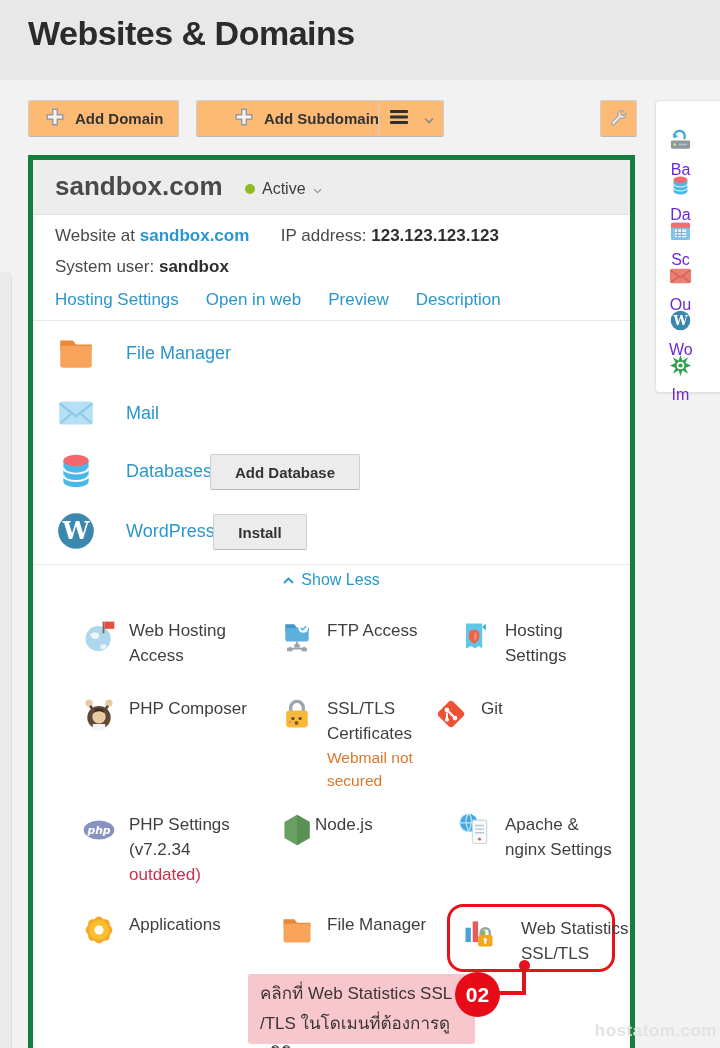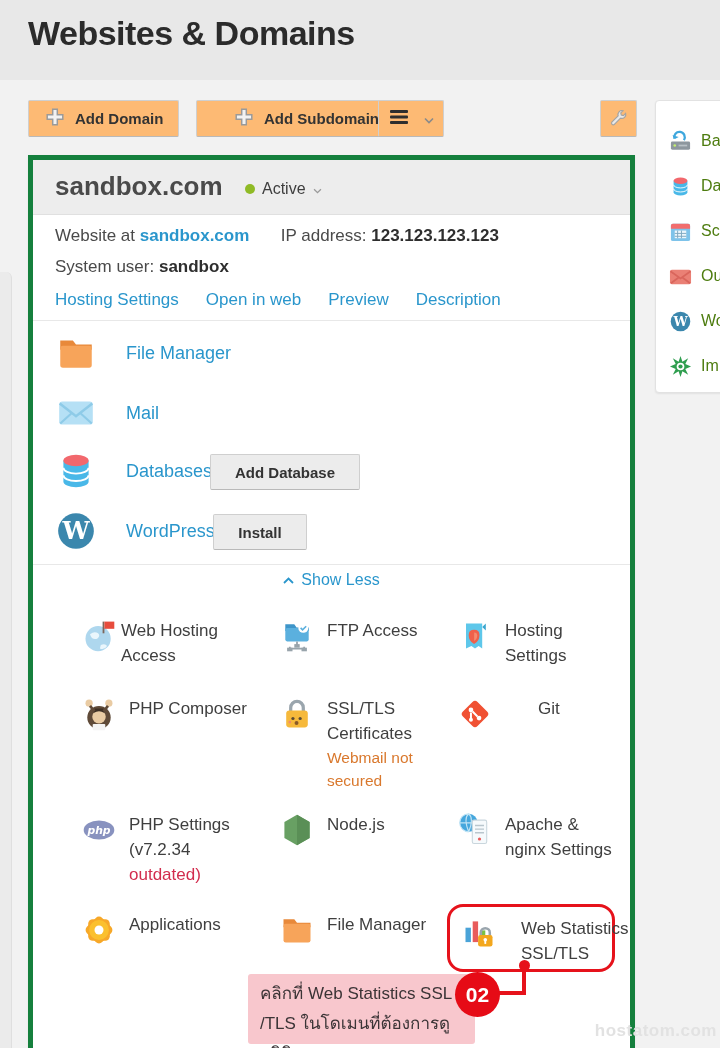--- a/index.html
+++ b/index.html
@@ -16,21 +16,21 @@
   
   .btn { position:absolute; display:inline-flex; align-items:center; gap:9px; height:37px; padding:0 15px;
          background:#fdba74; border:1px solid #cfcfcf; border-bottom-color:#b9b9b9; border-radius:2px;
          font-size:15px; font-weight:700; color:#333; cursor:pointer; }
   .btn.square { padding:0; justify-content:center; }
 
   
   .side-panel { position:absolute; left:655px; top:100px; width:90px; height:293px; background:#fff;
                 border:1px solid #e2e2e2; border-radius:4px 0 0 4px; box-shadow:0 1px 2px rgba(0,0,0,.07); }
   .side-item { position:absolute; left:13px; display:flex; align-items:center; gap:9px; height:24px; white-space:nowrap;
-               font-size:16px; color:#4d7c0f; cursor:pointer; }
+               font-size:16px; color:#6d28d9; cursor:pointer;flex-direction:column; }
   .side-item .si { width:23px; height:23px; flex:0 0 auto; }
 
   
   .card { position:absolute; left:28px; top:155px; width:607px; height:918px; background:#fff;
           border:5px solid #15803d; box-shadow:0 1px 2px rgba(0,0,0,.06); }
   .card-head { position:absolute; left:0; top:0; width:100%; height:55px; background:#ededed; border-bottom:1px solid #e0e0e0; }
   .domain-name { position:absolute; left:22px; top:11px; font-size:26px; font-weight:700; color:#4a4a4a; }
   .status { position:absolute; left:212px; top:20px; display:flex; align-items:center; gap:7px; font-size:16px; color:#3e3e3e; cursor:pointer; }
   .dot { width:10px; height:10px; border-radius:50%; background:#8fba25; }
 
@@ -236,21 +236,21 @@
       <span>Show Less</span>
     </div>
 
     <div class="grid-item" style="left:48px; top:458px;">
       <span class="gi"><svg width="36" height="36" viewBox="0 0 40 40">
             <circle cx="19" cy="23" r="14" fill="#aed7ee"></circle>
             <path d="M10 18 q5-4 9-1 q3 3-1 6 q-6 2-8-5z M22 30 q5-2 7 1 q-3 5-8 3z" fill="#eaf6fc"></path>
             <line x1="25" y1="4" x2="25" y2="17" stroke="#7d665a" stroke-width="2"></line>
             <path d="M26 4 h11 v8 h-11z" fill="#e74c3c"></path>
           </svg></span>
-      <span class="gl" style="width:120px; margin-left:4px;">Web Hosting Access</span>
+      <span class="gl" style="width:120px; margin-left:12px;">Web Hosting Access</span>
     </div>
     <div class="grid-item" style="left:246px; top:458px;">
       <span class="gi"><svg width="36" height="36" viewBox="0 0 40 40">
             <path d="M7 7 h10 l2.5 3.5 H33 v4 H7z" fill="#3e95c9"></path>
             <rect x="7" y="11" width="26" height="15" rx="2" fill="#5bb0de"></rect>
             <circle cx="27" cy="11" r="5.5" fill="#fff"></circle>
             <path d="M24 11 l2.2 2.2 4-4" fill="none" stroke="#5bb0de" stroke-width="1.8"></path>
             <path d="M20 26 v4 M12 34 h16 M12 34 v-2 M28 34 v-2" stroke="#98a4ab" stroke-width="2"></path>
             <rect x="9" y="33" width="6" height="4" fill="#98a4ab"></rect>
             <rect x="25" y="33" width="6" height="4" fill="#98a4ab"></rect>
@@ -287,21 +287,21 @@
             <circle cx="15.5" cy="25" r="1.8" fill="#5b4a32"></circle>
             <circle cx="23.5" cy="25" r="1.8" fill="#5b4a32"></circle>
             <circle cx="19.5" cy="30" r="2.2" fill="#8a5a28"></circle>
             <circle cx="12" cy="29" r="1.5" fill="#f08c6e"></circle>
           </svg></span>
       <span class="gl" style="width:130px; margin-left:12px;">
         <span>SSL/TLS Certificates</span><br>
         <span class="note-orange" style="display:inline-block; width:105px;">Webmail not secured</span>
       </span>
     </div>
-    <div class="grid-item" style="left:424px; top:536px;gap:33px;">
+    <div class="grid-item" style="left:400px; top:536px;">
       <span class="gi"><svg width="36" height="36" viewBox="0 0 40 40">
             <rect x="8.5" y="8.5" width="23" height="23" rx="4" transform="rotate(45 20 20)" fill="#f05133"></rect>
             <circle cx="15.5" cy="15.5" r="2.6" fill="#fff"></circle>
             <circle cx="24.5" cy="24.5" r="2.6" fill="#fff"></circle>
             <path d="M17.3 17.3 L22.7 22.7 M15.5 18.2 V26" stroke="#fff" stroke-width="2.2"></path>
             <circle cx="15.5" cy="26.5" r="2.2" fill="#fff"></circle>
           </svg></span>
       <span class="gl" style="width:110px; margin-left:12px;">Git</span>
     </div>
 
@@ -313,21 +313,21 @@
       <span class="gl" style="width:122px; margin-left:12px;">
         <span>PHP Settings</span>
         <span>(v7.2.34 </span><span class="alert-red">outdated)</span>
       </span>
     </div>
     <div class="grid-item" style="left:246px; top:652px;">
       <span class="gi"><svg width="36" height="36" viewBox="0 0 40 40">
             <path d="M20 3 L34 11 V29 L20 37 L6 29 V11 Z" fill="#68a063"></path>
             <path d="M20 3 L34 11 V29 L20 37 Z" fill="#5a8f56"></path>
           </svg></span>
-      <span class="gl" style="width:130px; margin-left:12px;">Node.js</span>
+      <span class="gl" style="width:130px; margin-left:0;">Node.js</span>
     </div>
     <div class="grid-item" style="left:424px; top:652px;">
       <span class="gi"><svg width="36" height="36" viewBox="0 0 40 40">
             <circle cx="13" cy="12" r="10" fill="#45a7dd"></circle>
             <path d="M13 2 a10 10 0 0 0 0 20 M3 12 h20 M13 2 q6 5 0 20 M13 2 q-6 5 0 20" fill="none" stroke="#bfe3f5" stroke-width="1.3"></path>
             <rect x="17" y="9" width="16" height="26" rx="2" fill="#f6fafc" stroke="#c9d6dd" stroke-width="1.2"></rect>
             <path d="M20 15 h10 M20 19 h10 M20 23 h10" stroke="#b9c6cd" stroke-width="1.6"></path>
             <circle cx="25" cy="30" r="1.8" fill="#e85c5c"></circle>
           </svg></span>
       <span class="gl" style="width:115px; margin-left:12px;">Apache &amp; nginx Settings</span>

